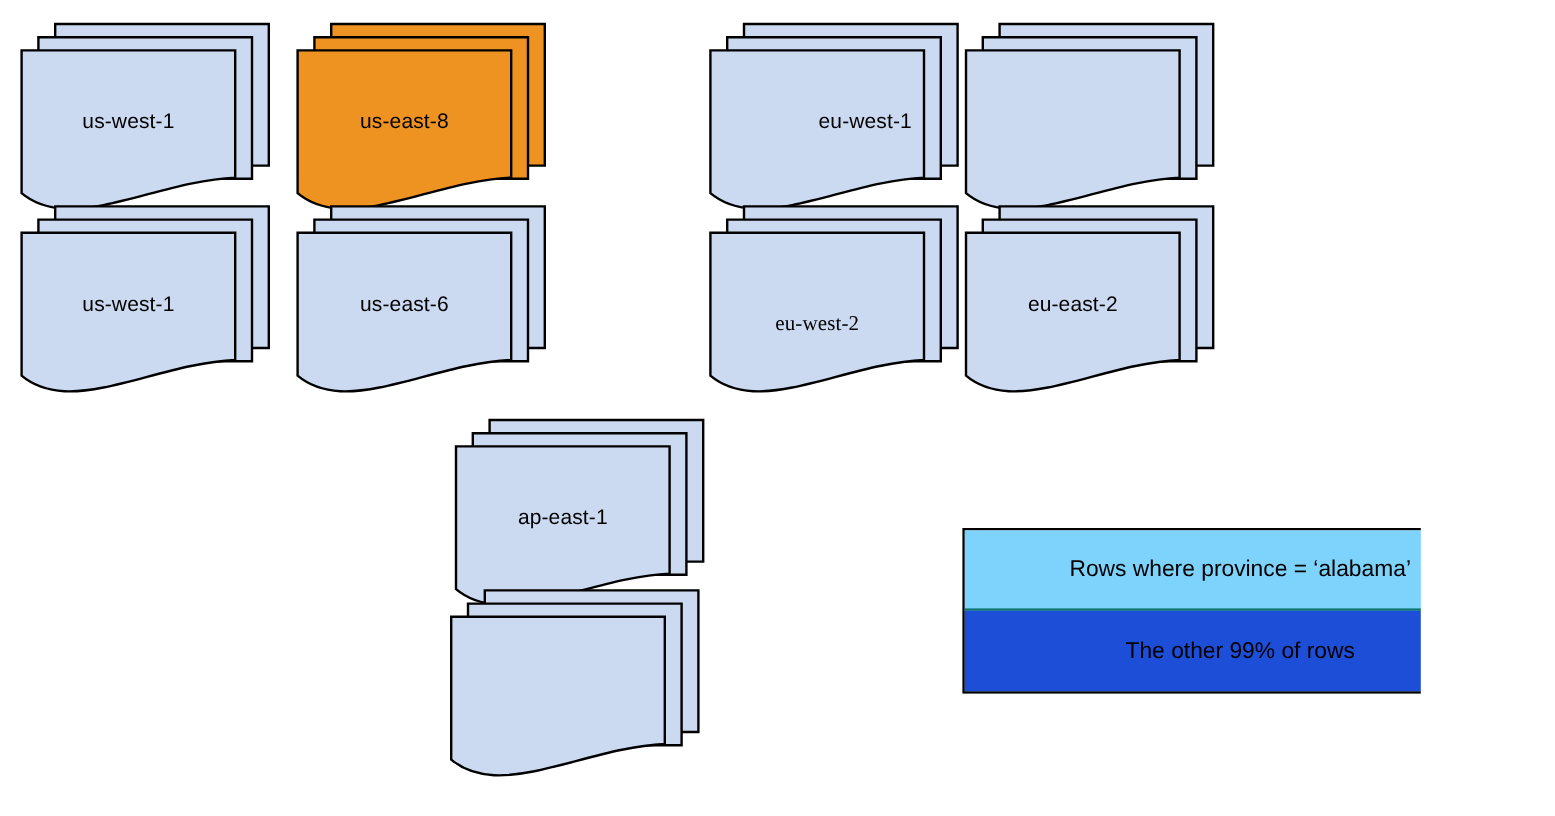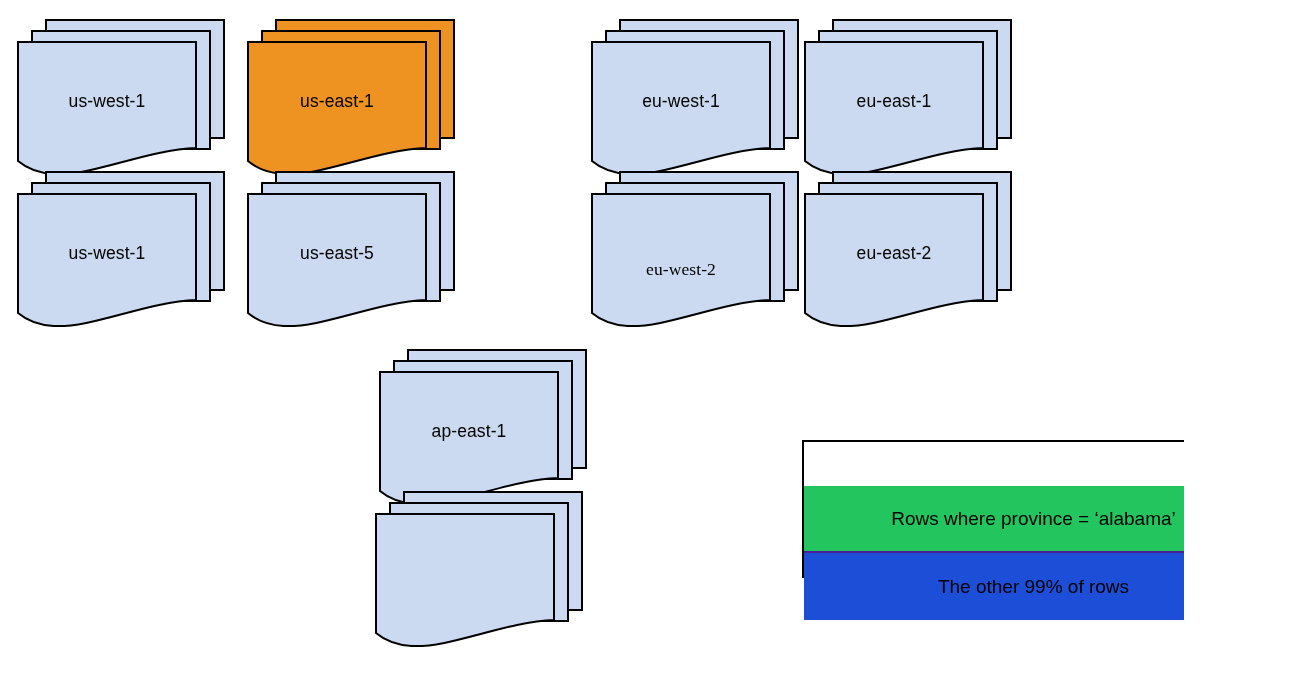--- a/index.html
+++ b/index.html
@@ -63,23 +63,22 @@
     height: 50%;
     display: flex;
     align-items: center;
     justify-content: center;
     box-sizing: border-box;
     font-size: 19px;
     color: #000000;
     white-space: nowrap;
   }
   .legend-row.blue {
-    background: #22c55e;
-    border-bottom: 2px solid #4c1d95;
-    margin-top: 44px;
+    background: #7dd3fc;
+    border-bottom: 2px solid #0f766e;
   }
   .legend-row.orange {
     background: #1d4ed8;
   }
 </style>
 </head>
 <body>
 
 <div id="canvas">
 
@@ -103,49 +102,48 @@
           <g transform="translate(28,0)">
             <path d="M 0 0 L 178 0 L 178 118 L 0 118 Z" fill="#EE9322" stroke="#000000" stroke-width="2" stroke-linejoin="miter"></path>
           </g>
           <g transform="translate(14,11)">
             <path d="M 0 0 L 178 0 L 178 118 L 0 118 Z" fill="#EE9322" stroke="#000000" stroke-width="2" stroke-linejoin="miter"></path>
           </g>
           <g transform="translate(0,22)">
             <path d="M 0 0 L 178 0 L 178 106 C 128.16 108, 74.75999999999999 134, 35.6 132 C 19.580000000000002 131, 7.12 125, 0 119 Z" fill="#EE9322" stroke="#000000" stroke-width="2" stroke-linejoin="miter"></path>
           </g>
         </svg>
-        <div class="stack-label" style="top: 22px;">us-east-1</div>
+        <div class="stack-label" style="top: 22px;">us-east-8</div>
       </div>
       <div class="stack" style="left: 592px; top: 20px;">
         <svg viewBox="0 0 208 155" width="208" height="155">
           <g transform="translate(28,0)">
             <path d="M 0 0 L 178 0 L 178 118 L 0 118 Z" fill="#CBDAF0" stroke="#000000" stroke-width="2" stroke-linejoin="miter"></path>
           </g>
           <g transform="translate(14,11)">
             <path d="M 0 0 L 178 0 L 178 118 L 0 118 Z" fill="#CBDAF0" stroke="#000000" stroke-width="2" stroke-linejoin="miter"></path>
           </g>
           <g transform="translate(0,22)">
             <path d="M 0 0 L 178 0 L 178 106 C 128.16 108, 74.75999999999999 134, 35.6 132 C 19.580000000000002 131, 7.12 125, 0 119 Z" fill="#CBDAF0" stroke="#000000" stroke-width="2" stroke-linejoin="miter"></path>
           </g>
         </svg>
-        <div class="stack-label" style="top: 22px;">eu-west-1</div>
+        <div class="stack-label" style="top: 22px; margin-left: 40px;">eu-west-1</div>
       </div>
       <div class="stack" style="left: 805px; top: 20px;">
         <svg viewBox="0 0 208 155" width="208" height="155">
           <g transform="translate(28,0)">
             <path d="M 0 0 L 178 0 L 178 118 L 0 118 Z" fill="#CBDAF0" stroke="#000000" stroke-width="2" stroke-linejoin="miter"></path>
           </g>
           <g transform="translate(14,11)">
             <path d="M 0 0 L 178 0 L 178 118 L 0 118 Z" fill="#CBDAF0" stroke="#000000" stroke-width="2" stroke-linejoin="miter"></path>
           </g>
           <g transform="translate(0,22)">
             <path d="M 0 0 L 178 0 L 178 106 C 128.16 108, 74.75999999999999 134, 35.6 132 C 19.580000000000002 131, 7.12 125, 0 119 Z" fill="#CBDAF0" stroke="#000000" stroke-width="2" stroke-linejoin="miter"></path>
           </g>
         </svg>
-        <div class="stack-label" style="top: 22px;">eu-east-1</div>
       </div>
       <div class="stack" style="left: 18px; top: 172px;">
         <svg viewBox="0 0 208 155" width="208" height="155">
           <g transform="translate(28,0)">
             <path d="M 0 0 L 178 0 L 178 118 L 0 118 Z" fill="#CBDAF0" stroke="#000000" stroke-width="2" stroke-linejoin="miter"></path>
           </g>
           <g transform="translate(14,11)">
             <path d="M 0 0 L 178 0 L 178 118 L 0 118 Z" fill="#CBDAF0" stroke="#000000" stroke-width="2" stroke-linejoin="miter"></path>
           </g>
           <g transform="translate(0,22)">
@@ -159,21 +157,21 @@
           <g transform="translate(28,0)">
             <path d="M 0 0 L 178 0 L 178 118 L 0 118 Z" fill="#CBDAF0" stroke="#000000" stroke-width="2" stroke-linejoin="miter"></path>
           </g>
           <g transform="translate(14,11)">
             <path d="M 0 0 L 178 0 L 178 118 L 0 118 Z" fill="#CBDAF0" stroke="#000000" stroke-width="2" stroke-linejoin="miter"></path>
           </g>
           <g transform="translate(0,22)">
             <path d="M 0 0 L 178 0 L 178 106 C 128.16 108, 74.75999999999999 134, 35.6 132 C 19.580000000000002 131, 7.12 125, 0 119 Z" fill="#CBDAF0" stroke="#000000" stroke-width="2" stroke-linejoin="miter"></path>
           </g>
         </svg>
-        <div class="stack-label" style="top: 22px;">us-east-5</div>
+        <div class="stack-label" style="top: 22px;">us-east-6</div>
       </div>
       <div class="stack" style="left: 592px; top: 172px;">
         <svg viewBox="0 0 208 155" width="208" height="155">
           <g transform="translate(28,0)">
             <path d="M 0 0 L 178 0 L 178 118 L 0 118 Z" fill="#CBDAF0" stroke="#000000" stroke-width="2" stroke-linejoin="miter"></path>
           </g>
           <g transform="translate(14,11)">
             <path d="M 0 0 L 178 0 L 178 118 L 0 118 Z" fill="#CBDAF0" stroke="#000000" stroke-width="2" stroke-linejoin="miter"></path>
           </g>
           <g transform="translate(0,22)">

